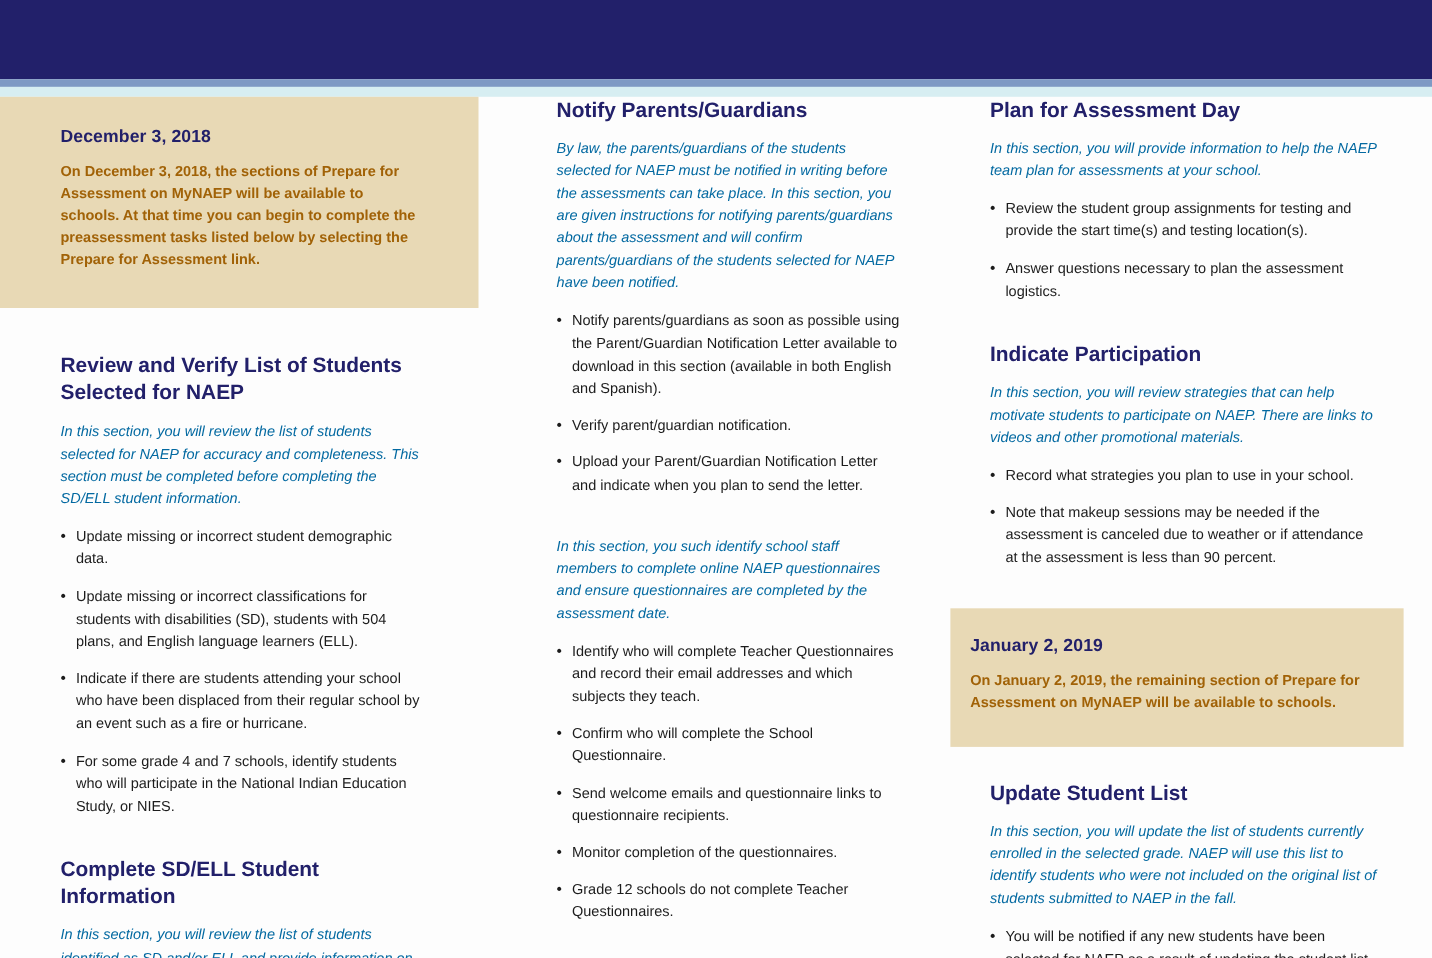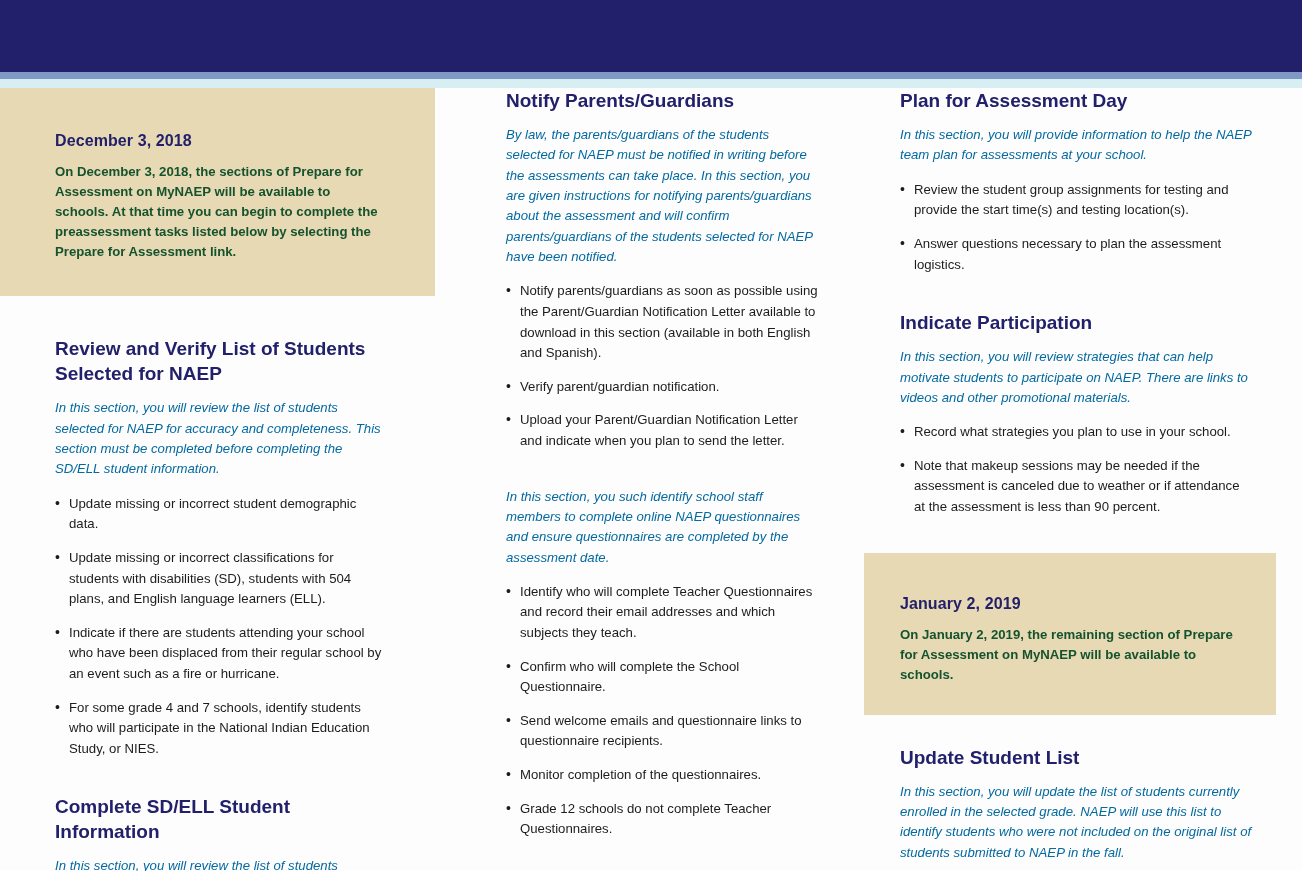--- a/index.html
+++ b/index.html
@@ -66,25 +66,25 @@
     padding: 28px 48px 34px 55px;
     box-sizing: border-box;
   }
   .callout.c1 {
     width: 435px;
   }
   .callout-date {
     color: #22206a;
     font-weight: bold;
     font-size: 16px;
-    margin: 16px 0 12px 0;
+    margin: 0 0 12px 0;
     letter-spacing: 0.1px;
   }
   .callout-body {
-    color: #14532d;
+    color: #a16207;
     font-weight: bold;
     font-size: 13.2px;
     line-height: 1.52;
     margin: 0;
   }
 
   .sec {
     padding: 0 50px 0 55px;
     box-sizing: border-box;
   }
@@ -220,21 +220,21 @@
         <h2 class="sec-title">Indicate Participation</h2>
         <p class="sec-intro">In this section, you will review strategies that can help motivate students to participate on NAEP. There are links to videos and other promotional materials.</p>
         <ul class="bullets">
           <li>Record what strategies you plan to use in your school.</li>
           <li>Note that makeup sessions may be needed if the assessment is canceled due to weather or if attendance at the assessment is less than 90 percent.</li>
         </ul>
       </div>
 
       <div class="gap-sm"></div>
 
-      <div class="callout" style="padding:26px 30px 30px 36px;">
+      <div class="callout" style="padding:26px 30px 30px 18px;">
         <p class="callout-date">January 2, 2019</p>
         <p class="callout-body">On January 2, 2019, the remaining section of Prepare for Assessment on MyNAEP will be available to schools.</p>
       </div>
 
       <div class="gap-md"></div>
 
       <div class="sec block">
         <h2 class="sec-title">Update Student List</h2>
         <p class="sec-intro">In this section, you will update the list of students currently enrolled in the selected grade. NAEP will use this list to identify students who were not included on the original list of students submitted to NAEP in the fall.</p>
         <ul class="bullets">

